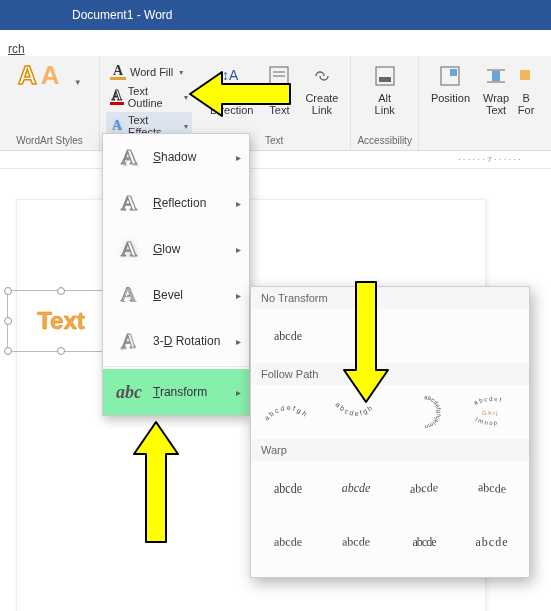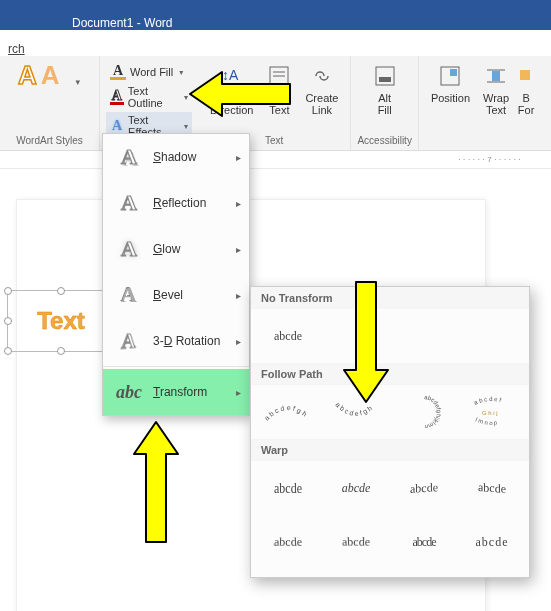--- a/index.html
+++ b/index.html
@@ -1,19 +1,19 @@
 <!DOCTYPE html>
 <html><head>
 <meta charset="utf-8">
 <style>
   * { margin: 0; padding: 0; box-sizing: border-box; font-family: 'Segoe UI', Tahoma, sans-serif; }
   body { background: #fff; width: 551px; height: 611px; overflow: hidden; position: relative; }
 
   
-  .titlebar { background: #2b579a; color: #fff; height: 30px; display: flex; align-items: flex-end; padding: 0 12px; font-size: 12px; }
+  .titlebar { background: #2b579a; color: #fff; height: 30px; display: flex; align-items: center; padding: 0 12px; font-size: 12px; }
   .titlebar span { margin-left: 60px; }
 
   
   .tabrow { height: 26px; background: #fff; font-size: 12px; color: #444; padding-left: 8px; display: flex; align-items: flex-end; text-decoration: underline; }
 
   
   .ribbon { background: #f3f3f3; border-bottom: 1px solid #dcdcdc; height: 95px; display: flex; position: relative; }
   .ribbon-group { border-right: 1px solid #e3e3e3; padding: 4px 6px 2px 6px; display: flex; flex-direction: column; }
   .ribbon-group-label { font-size: 10px; color: #666; text-align: center; margin-top: auto; padding: 2px 0; }
   .wordart-block { display: flex; align-items: flex-end; }
@@ -51,21 +51,21 @@
   .fx-item:hover, .fx-item.hovered { background: #86efac; }
   .fx-icon { width: 28px; height: 28px; margin: 0 10px 0 4px; display: flex; align-items: center; justify-content: center; font-family: 'Times New Roman', serif; font-size: 22px; font-weight: bold; color: #888; }
   .fx-icon-outline { color: #fff; -webkit-text-stroke: 1.2px #888; }
   .fx-sub { position: absolute; right: 8px; color: #666; font-size: 10px; }
   .fx-label .ul { text-decoration: underline; }
   .fx-sep { height: 1px; background: #e4e4e4; margin: 2px 0; }
   .fx-transform-icon { font-family: 'Brush Script MT', cursive; font-size: 18px; color: #555; font-style: italic; }
 
   
   .transform-panel { position: absolute; left: 250px; top: 286px; width: 280px; background: #fcfcfc; border: 1px solid #ccc; box-shadow: 3px 5px 14px rgba(0,0,0,0.3); z-index: 30; padding-bottom: 8px; }
-  .tp-hdr { font-size: 11px; color: #666; background: #f6f6f6; padding: 5px 10px; font-weight: 700; }
+  .tp-hdr { font-size: 11px; color: #666; background: #f6f6f6; padding: 5px 10px; font-weight: 400; }
   .tp-row { display: flex; gap: 18px; padding: 8px 12px; flex-wrap: wrap; }
   .tp-cell { width: 50px; height: 38px; display: flex; align-items: center; justify-content: center; font-size: 12px; color: #444; cursor: default; font-family: 'Times New Roman', serif; }
   .tp-cell svg { overflow: visible; }
 
   
   .arrow { position: absolute; z-index: 50; }
   .arrow svg path, .arrow svg polygon { fill: #ffff00; stroke: #000; stroke-width: 2; stroke-linejoin: round; }
 </style>
 </head>
 <body>
@@ -147,21 +147,21 @@
 
   <div class="ribbon-group">
     <div class="big-btn">
       <div class="big-icon">
         <svg width="24" height="24">
             <rect x="3" y="3" width="18" height="18" fill="none" stroke="#666"></rect>
             <rect x="6" y="13" width="12" height="5" fill="#666"></rect>
           </svg>
       </div>
       <div class="big-lbl">Alt
-Fill</div>
+Link</div>
     </div>
     <div class="ribbon-group-label">Accessibility</div>
   </div>
 
   <div class="ribbon-group" style="border-right:none;">
     <div style="display:flex;">
       <div class="big-btn">
         <div class="big-icon">
           <svg width="24" height="24">
               <rect x="3" y="3" width="18" height="18" fill="none" stroke="#666"></rect>

